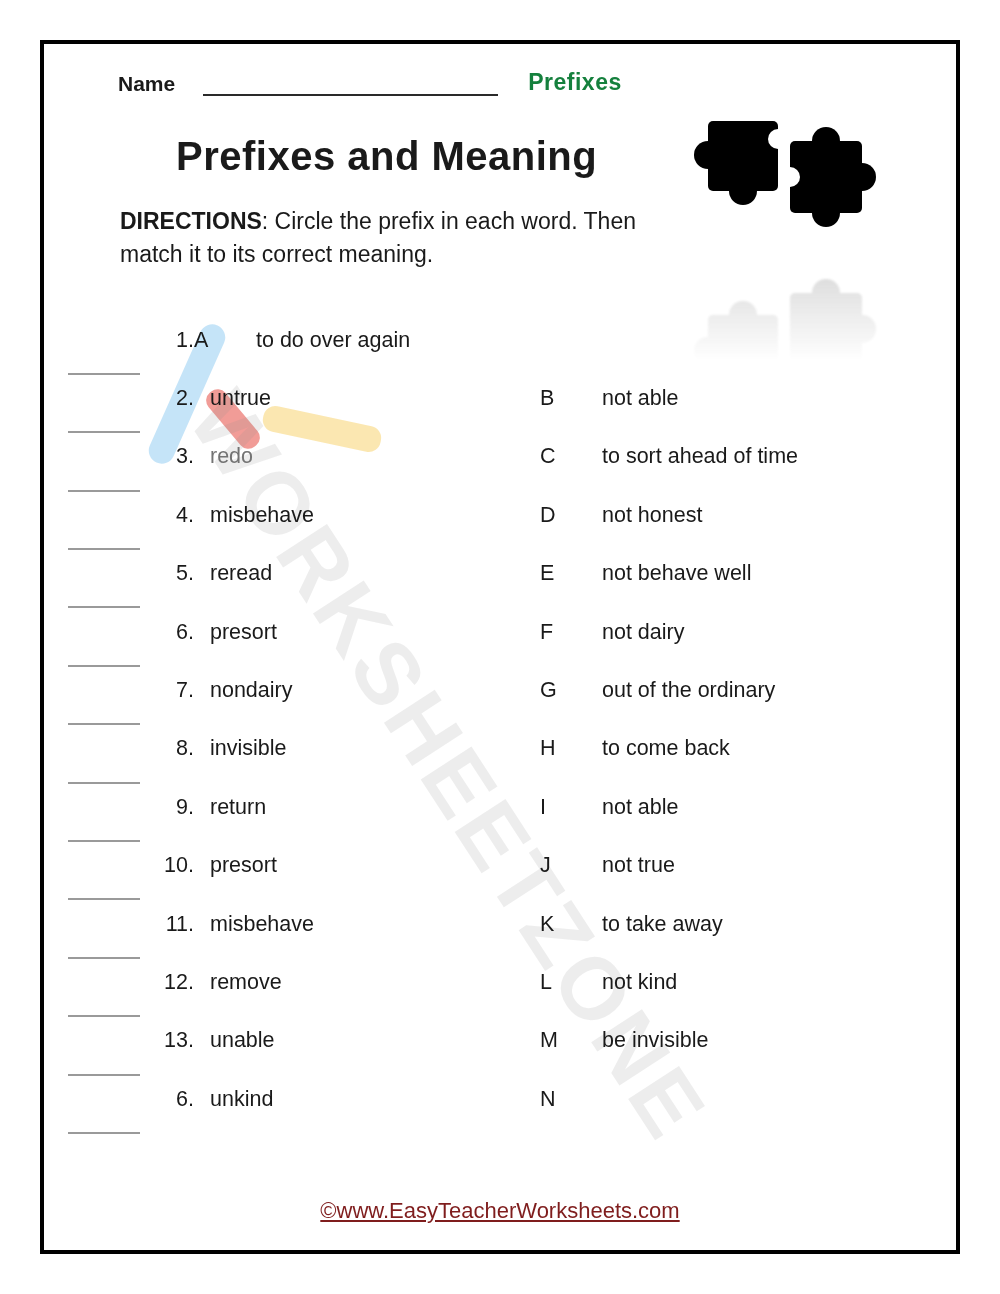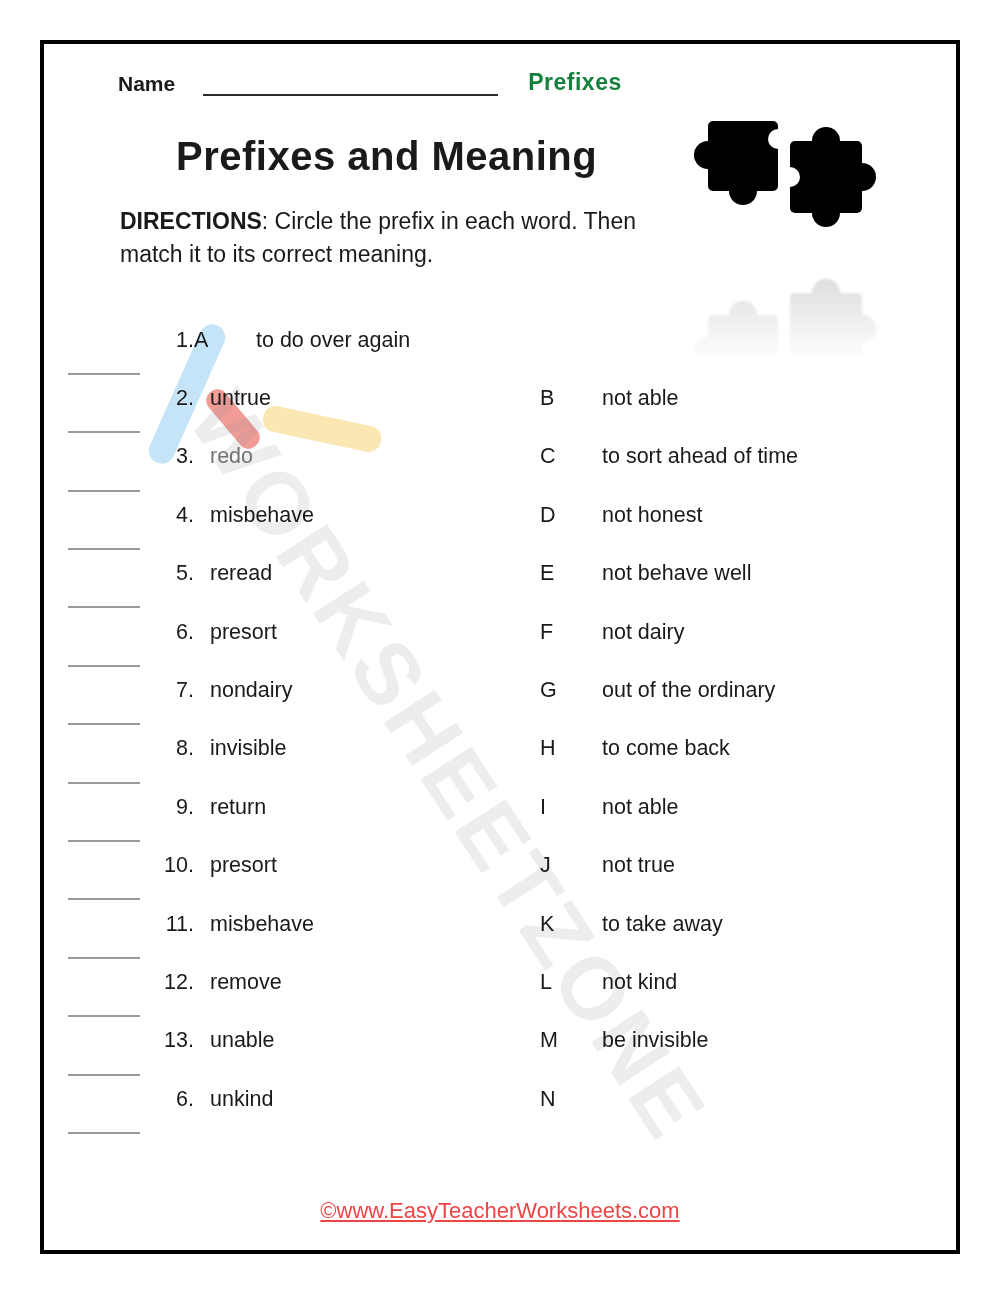--- a/index.html
+++ b/index.html
@@ -33,21 +33,21 @@
   
   .list{margin:56px 0 0 24px;position:relative;z-index:2;}
   .row{display:flex;align-items:baseline;height:58.4px;font-size:21.5px;}
   .blank{width:72px;border-bottom:2px solid #9a9a9a;height:20px;align-self:center;margin-top:14px;}
   .num{width:44px;text-align:right;margin-left:10px;}
   .word{width:330px;margin-left:16px;}
   .letter{width:62px;}
   .meaning{flex:1;}
 
   .footer{position:absolute;left:0;right:0;bottom:26px;text-align:center;font-size:22px;}
-  .footer a{color:#ef4444;text-decoration:underline;cursor:pointer;}
+  .footer a{color:#7f1d1d;text-decoration:underline;cursor:pointer;}
 </style>
 </head>
 <body>
 
 <div class="page">
 
   <div class="wm-blue"></div>
   <div class="wm-red"></div>
   <div class="wm-yellow"></div>
   <div class="watermark">WORKSHEETZONE</div>

